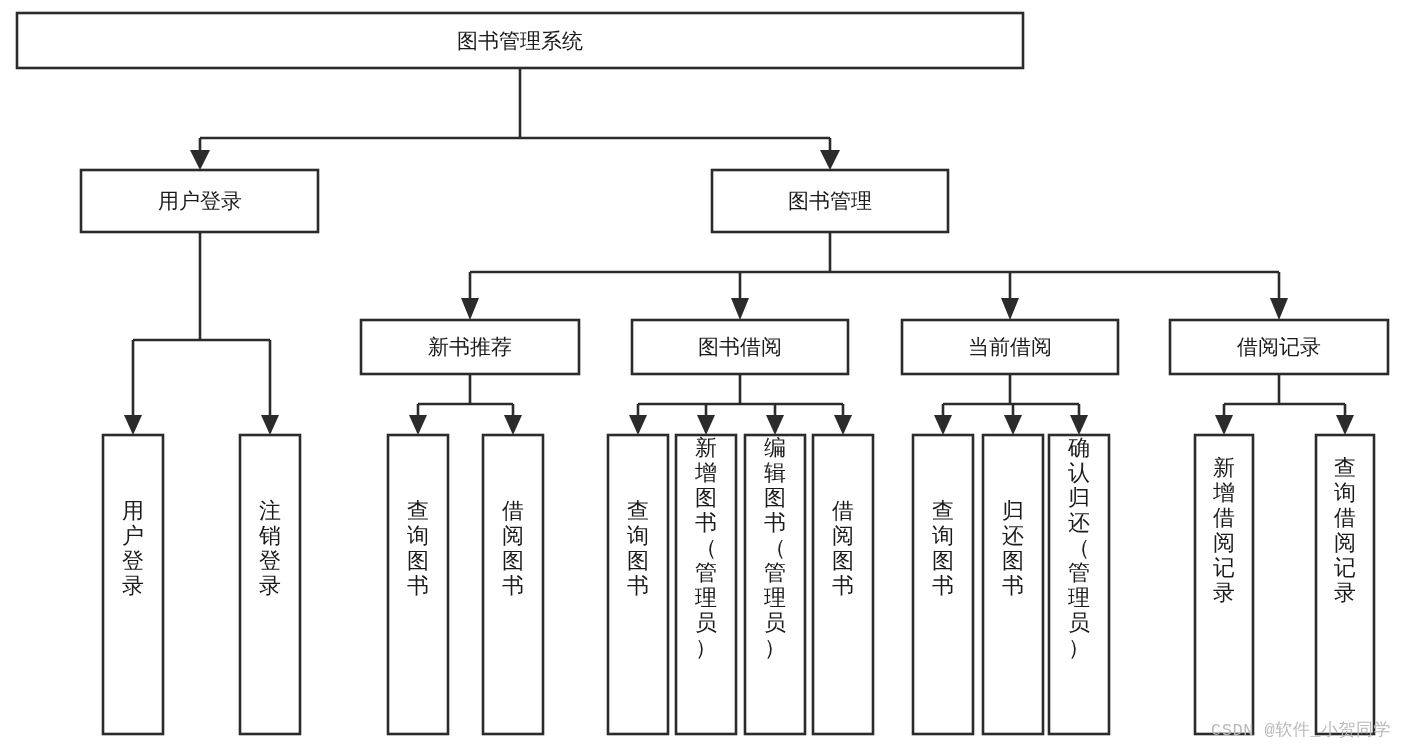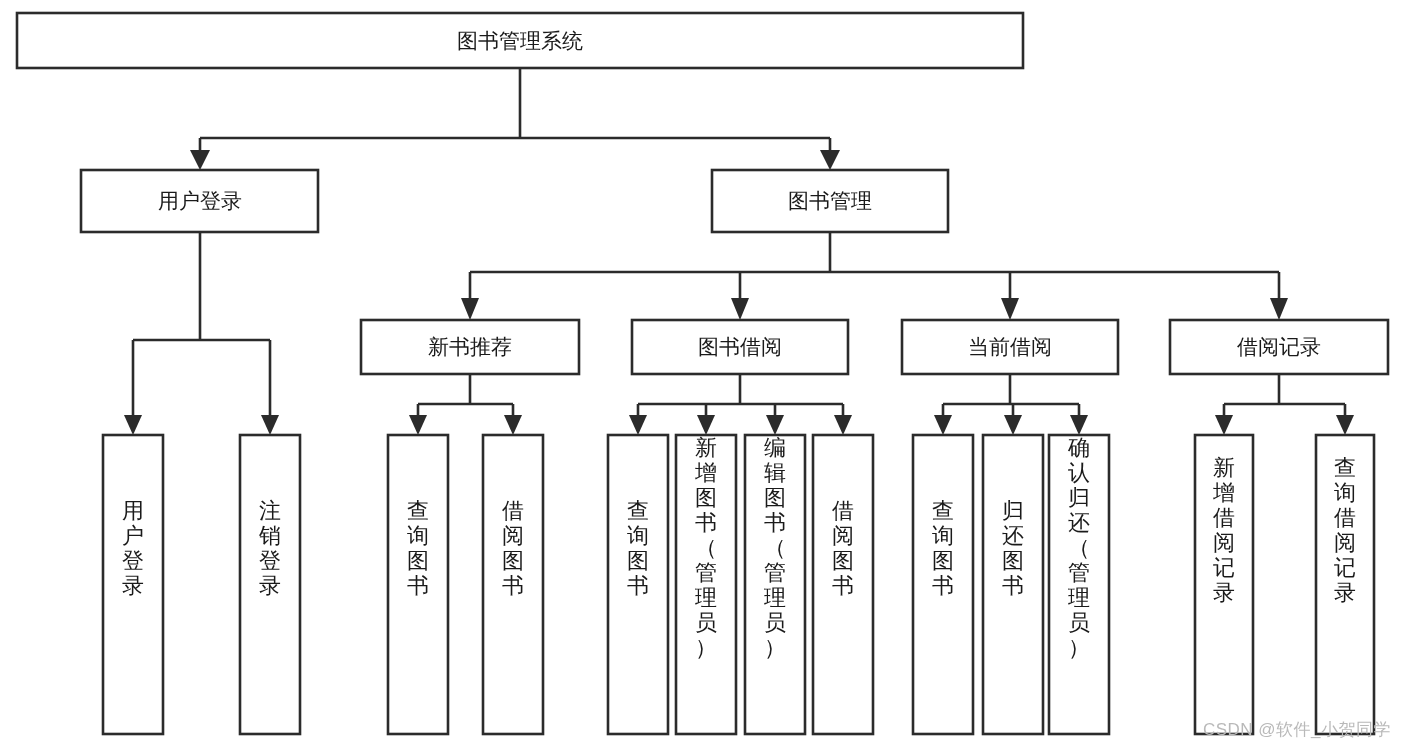--- a/index.html
+++ b/index.html
@@ -54,21 +54,21 @@
     font-family: "Liberation Sans", "DejaVu Sans", sans-serif;
     font-size: 22px;
     text-anchor: middle;
   }
   .watermark {
     position: absolute;
     right: 14px;
     bottom: 6px;
     color: #b9b9b9;
     font-size: 17px;
-    font-family: Liberation Sans, sans-serif;
+    font-family: Liberation Mono, monospace;
     letter-spacing: 0.5px;
     white-space: nowrap;
     pointer-events: none;
   }
 </style>
 </head>
 <body>
 
 <div id="diagram-root">
 

